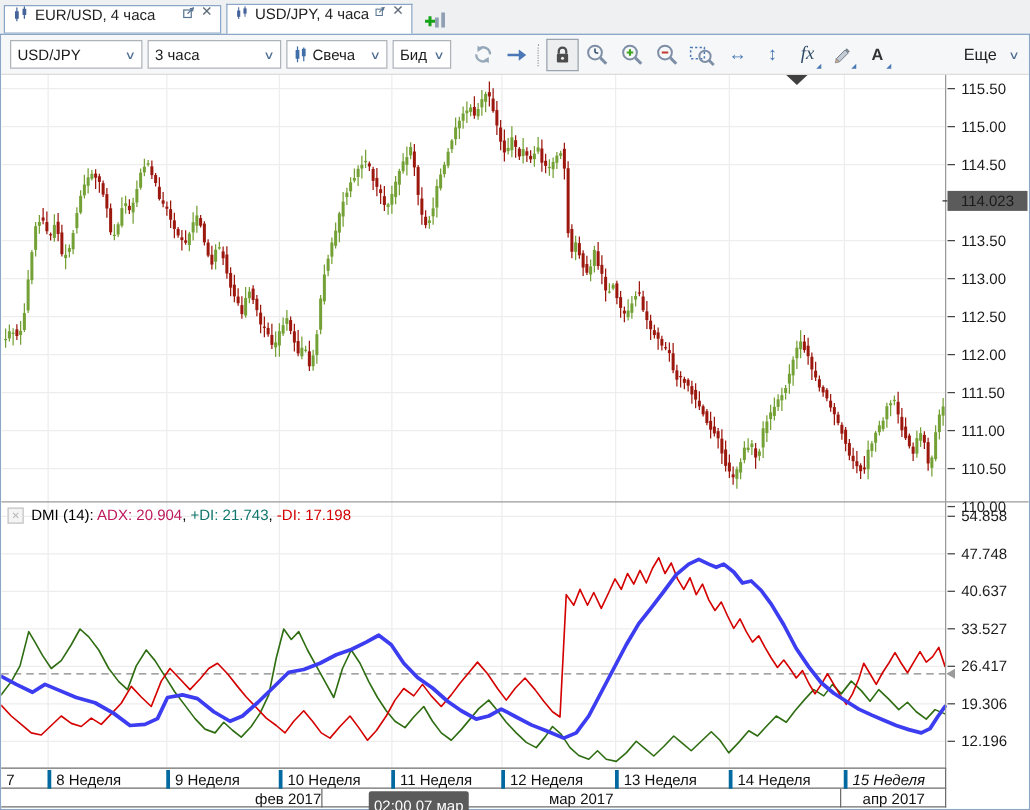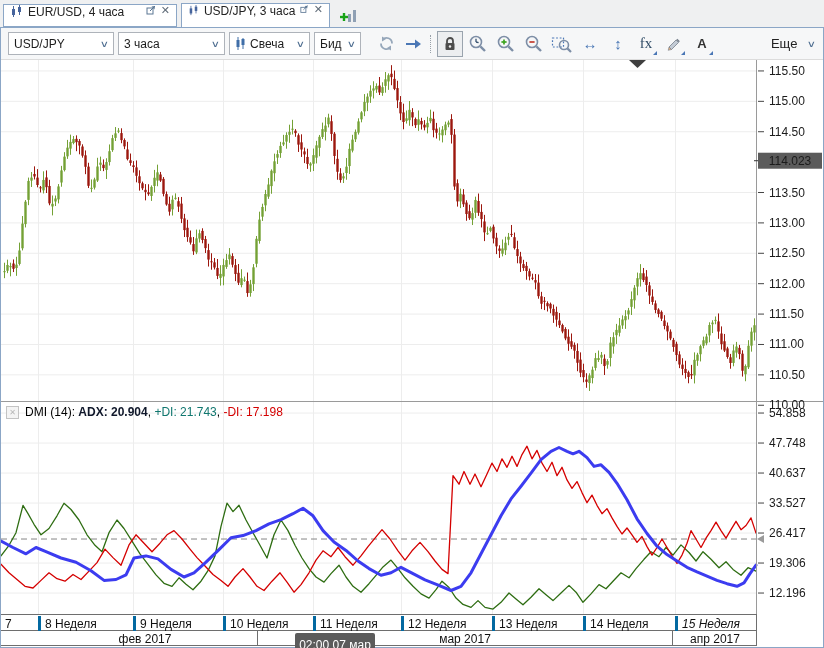--- a/index.html
+++ b/index.html
@@ -16,21 +16,21 @@
   .window{position:absolute;left:0;top:27px;width:824px;height:621px;box-sizing:border-box;border:1px solid #8ba6c6;background:#fff;z-index:2;}
   .toolbar{position:absolute;left:0;top:0;width:822px;height:32px;background:#f6f7f8;border-bottom:1px solid #dcdcdc;display:flex;align-items:center;padding-left:7px;box-sizing:border-box;}
   .sel{display:flex;align-items:center;height:23px;background:#fff;border:1px solid #aeb3ba;box-sizing:border-box;font-size:12px;color:#1c1c1c;padding:0 5px;margin-right:4px;}
   .sel .txt{flex:1;white-space:nowrap;}
   .chev{font-size:9px;color:#4e6d90;margin-left:6px;transform:scaleX(1.4);}
   .ibtn{width:26px;height:26px;display:flex;align-items:center;justify-content:center;margin:0 1px;position:relative;}
   .ibtn.pressed{background:#eceef0;border:1px solid #9aa4ae;box-sizing:border-box;}
   .cornertri{position:absolute;right:2px;bottom:2px;width:0;height:0;border-left:4px solid transparent;border-bottom:4px solid #4a77b5;}
   .dotsep{height:18px;border-left:1px dotted #98a0a8;margin:0 5px 0 2px;}
   .arrtext{color:#4a77b5;font-size:15px;font-weight:bold;}
-  .fx{font-family:"Liberation Serif",serif;font-size:15px;color:#2f4b66;}
+  .fx{font-family:"Liberation Serif",serif;font-style:italic;font-size:15px;color:#2f4b66;}
   .atool{font-size:13px;font-weight:bold;color:#333;}
   .more{margin-left:auto;margin-right:8px;display:flex;align-items:center;gap:5px;font-size:13px;color:#222;}
   
   .chartwrap{position:absolute;left:0;top:32px;width:822px;height:554px;background:#fff;}
   svg text{font-family:"Liberation Sans",sans-serif;font-size:12px;fill:#1b1b1b;}
   .dmilabel{position:absolute;left:5px;top:345px;display:flex;align-items:center;gap:6px;font-size:12px;background:transparent;}
   .dmibox{width:11px;height:11px;border:1px solid #c3c3c3;background:#f4f4f4;color:#b7b7b7;font-size:8px;line-height:11px;text-align:center;}
   
   .timebar{position:absolute;left:0;top:586px;width:822px;height:33px;background:#fff;font-size:12px;color:#111;}
   .trow{position:absolute;left:0;box-sizing:border-box;}
@@ -60,21 +60,21 @@
       </svg>
       <span class="x">✕</span>
     </div>
     <div class="tab active">
       <svg width="13" height="13" viewBox="0 0 13 13">
         <line x1="3.5" y1="1" x2="3.5" y2="12" stroke="#46649c" stroke-width="1"></line>
         <rect x="2" y="4" width="3" height="6" fill="#46649c"></rect>
         <line x1="9.5" y1="0" x2="9.5" y2="10" stroke="#46649c" stroke-width="1"></line>
         <rect x="8" y="2" width="3" height="5" fill="#46649c"></rect>
       </svg>
-      <span class="lbl">USD/JPY, 3 часа</span>
+      <span class="lbl">USD/JPY, 4 часа</span>
       <svg width="10" height="10" viewBox="0 0 10 10">
         <rect x="1" y="3" width="6" height="6" fill="none" stroke="#5b7693"></rect>
         <line x1="4" y1="6" x2="9" y2="1" stroke="#5b7693"></line>
           <polygon points="9,1 5.5,1.5 8.5,4.5" fill="#5b7693"></polygon>
       </svg>
       <span class="x">✕</span>
     </div>
     <div class="newchart">
       <svg width="18" height="16" viewBox="0 0 18 16">
         <rect x="8" y="7" width="3" height="8" fill="#8fa0b4"></rect>
@@ -763,39 +763,39 @@
           <text x="768" y="537.045998415214">12.196</text>
           <line x1="753" y1="100.71960784313767" x2="757" y2="100.71960784313767" stroke="#333"></line>
           <rect x="757" y="92.71960784313767" width="64" height="16" fill="#5b5b5b"></rect>
           <text x="789" y="104.71960784313767" text-anchor="middle" fill="#fff">114.023</text>
           <polygon points="628,0 645,0 636.5,8" fill="#3f3f3f"></polygon>
           <polygon points="756,479.01961172741676 763,475.01961172741676 763,483.01961172741676" fill="#9a9a9a"></polygon>
         </svg>
       <div class="dmilabel">
         <div class="dmibox">✕</div>
         <div>
-          <span>DMI (14): </span><span id="adxv" style="color: #0f172a; font-weight: bold;">ADX: 20.904</span><span>, </span><span id="pdiv" style="color: #0f766e;">+DI: 21.743</span><span>, </span><span id="mdiv" style="color: rgb(212, 0, 0);">-DI: 17.198</span>
+          <span>DMI (14): </span><span id="adxv" style="color: #be185d;">ADX: 20.904</span><span>, </span><span id="pdiv" style="color: #0f766e;">+DI: 21.743</span><span>, </span><span id="mdiv" style="color: rgb(212, 0, 0);">-DI: 17.198</span>
         </div>
       </div>
     </div>
 
     <div class="timebar">
       <div id="weekrow" class="trow" style="top: 0px; height: 17px; border-top: 1px solid rgb(110, 110, 110); border-bottom: 1px solid rgb(110, 110, 110); width: 756px; border-right: 1px solid rgb(110, 110, 110);">
           <div class="tcell first" style="left: 0px; width: 37px; top: 1px; height: 15px;">7</div>
           <div class="tcell" style="left: 37px; width: 95px; top: 1px; height: 15px;">8 Неделя</div>
           <div class="tcell" style="left: 132px; width: 90px; top: 1px; height: 15px;">9 Неделя</div>
           <div class="tcell" style="left: 222px; width: 90px; top: 1px; height: 15px;">10 Неделя</div>
           <div class="tcell" style="left: 312px; width: 88px; top: 1px; height: 15px;">11 Неделя</div>
           <div class="tcell" style="left: 400px; width: 91px; top: 1px; height: 15px;">12 Неделя</div>
           <div class="tcell" style="left: 491px; width: 91px; top: 1px; height: 15px;">13 Неделя</div>
           <div class="tcell" style="left: 582px; width: 92px; top: 1px; height: 15px;">14 Неделя</div>
           <div class="tcell" style="left: 674px; width: 82px; top: 1px; height: 15px; font-style: italic;">15 Неделя</div>
         </div>
       <div id="monthrow" class="trow" style="top: 17px; height: 15px; border-bottom: 1px solid rgb(110, 110, 110); width: 756px; border-right: 1px solid rgb(110, 110, 110);">
-          <div class="mcell" style="border-left: none; left: 16px; width: 256px; top: 0px; height: 15px;">фев 2017</div>
+          <div class="mcell" style="border-left: none; left: 0px; width: 256px; top: 0px; height: 15px; text-align: right;">фев 2017</div>
           <div class="mcell" style="left: 256px; width: 415px; top: 0px; height: 15px; text-align: center;">мар 2017</div>
           <div class="mcell" style="left: 671px; width: 85px; top: 0px; height: 15px;">апр 2017</div>
         </div>
       <div class="tooltip">02:00 07 мар</div>
     </div>
 
   </div>
 </div>
 
 </body></html>

